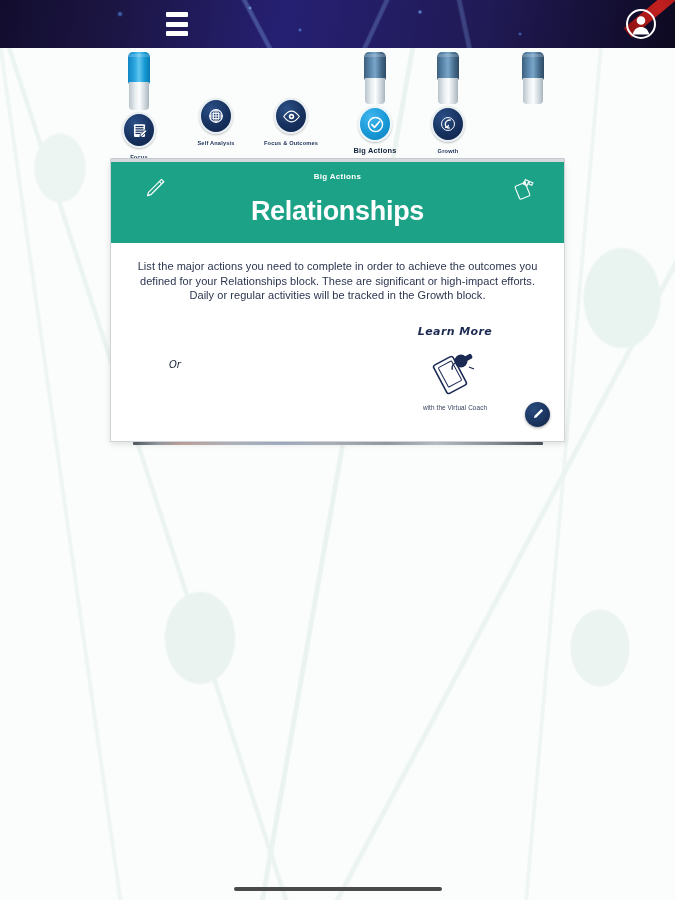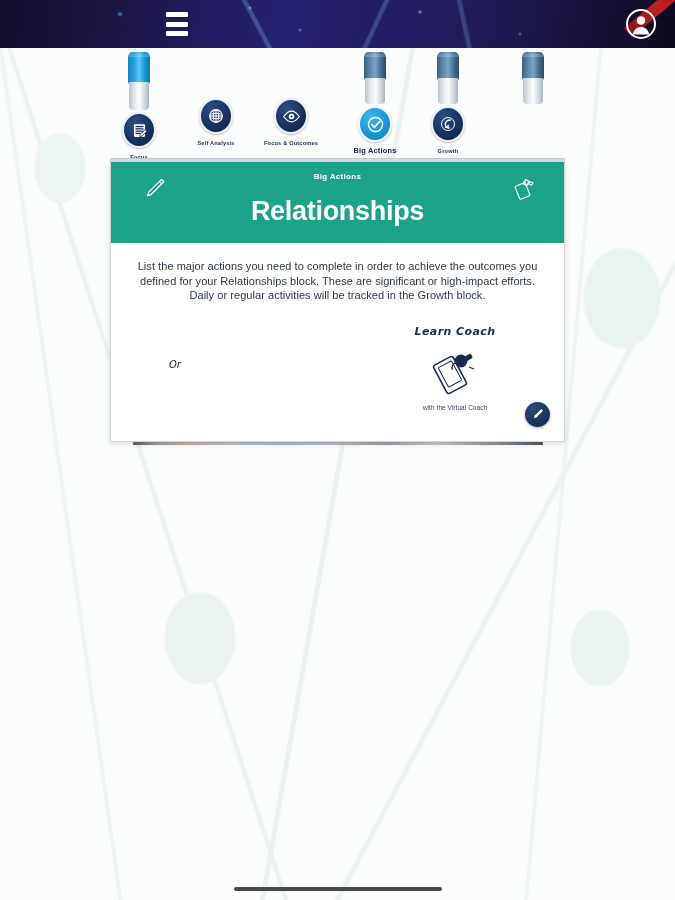--- a/index.html
+++ b/index.html
@@ -344,21 +344,21 @@
 
       <div class="card-body">
         <p class="intro">List the major actions you need to complete in order to achieve the outcomes you defined for your Relationships block. These are significant or high-impact efforts. Daily or regular activities will be tracked in the Growth block.</p>
 
         <div class="options">
 
 
           <div class="or-sep">Or</div>
 
           <div class="option">
-            <div class="option-title">Learn Coach</div>
+            <div class="option-title">Learn More</div>
             <div class="option-art">
               <svg width="60" height="46" viewBox="0 0 60 46">
                 <rect x="14" y="10" width="22" height="32" rx="2.5" transform="rotate(-28 25 26)" fill="none" stroke="#1b2a52" stroke-width="1.6"></rect>
                 <rect x="17.5" y="14" width="15" height="22" rx="1" transform="rotate(-28 25 25)" fill="none" stroke="#1b2a52" stroke-width="1"></rect>
                 <circle cx="36" cy="12" r="6.5" fill="#1b2a52"></circle>
                 <path d="M30 14c-2.4 1.6-3.4 4.4-2.6 6.8" fill="none" stroke="#1b2a52" stroke-width="1.4"></path>
                 <rect x="40" y="6" width="7" height="5" rx="1.4" transform="rotate(-28 43 8)" fill="#1b2a52"></rect>
                 <path d="M44 18l5 2" stroke="#1b2a52" stroke-width="1.3"></path>
               </svg>
             </div>

